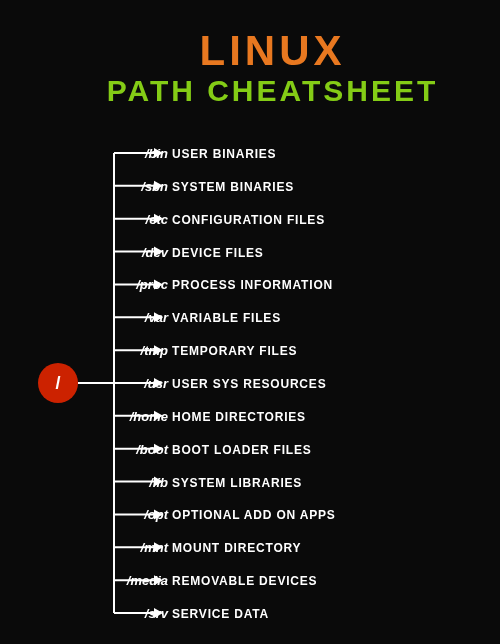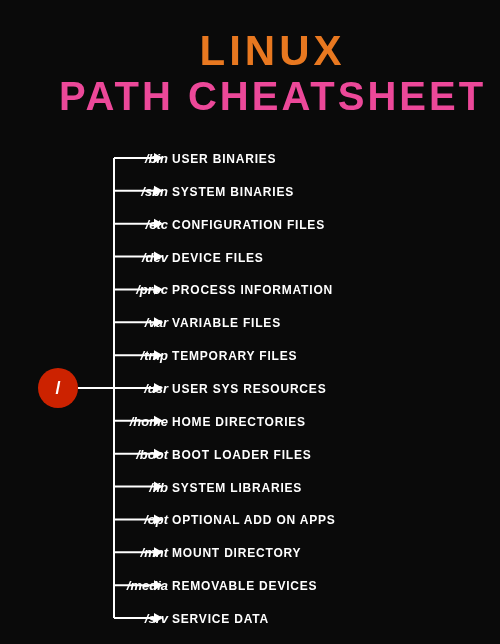--- a/index.html
+++ b/index.html
@@ -25,23 +25,23 @@
     .title-linux {
       font-size: 42px;
       font-weight: 900;
       color: #e87820;
       letter-spacing: 4px;
       line-height: 1.1;
       text-transform: uppercase;
     }
 
     .title-cheatsheet {
-      font-size: 40px;
+      font-size: 30px;
       font-weight: 900;
-      color: #ec4899;
+      color: #84cc16;
       letter-spacing: 3px;
       text-transform: uppercase;
       line-height: 1.1;
     }
 
     
     .svg-container {
       width: 460px;
       flex: 1;
       display: flex;

